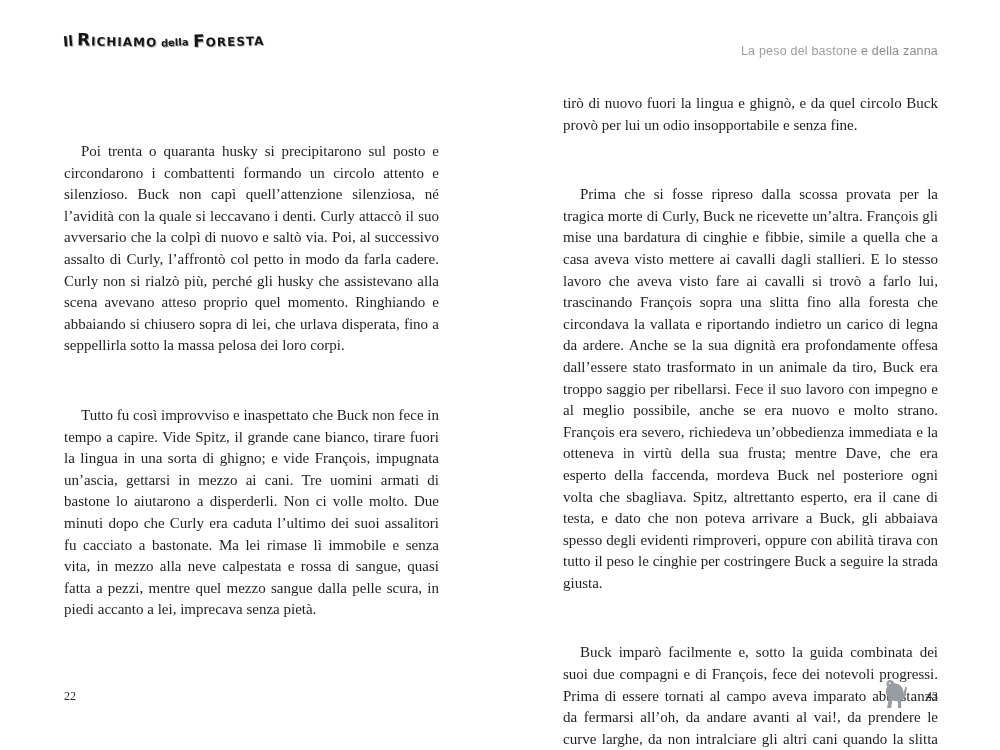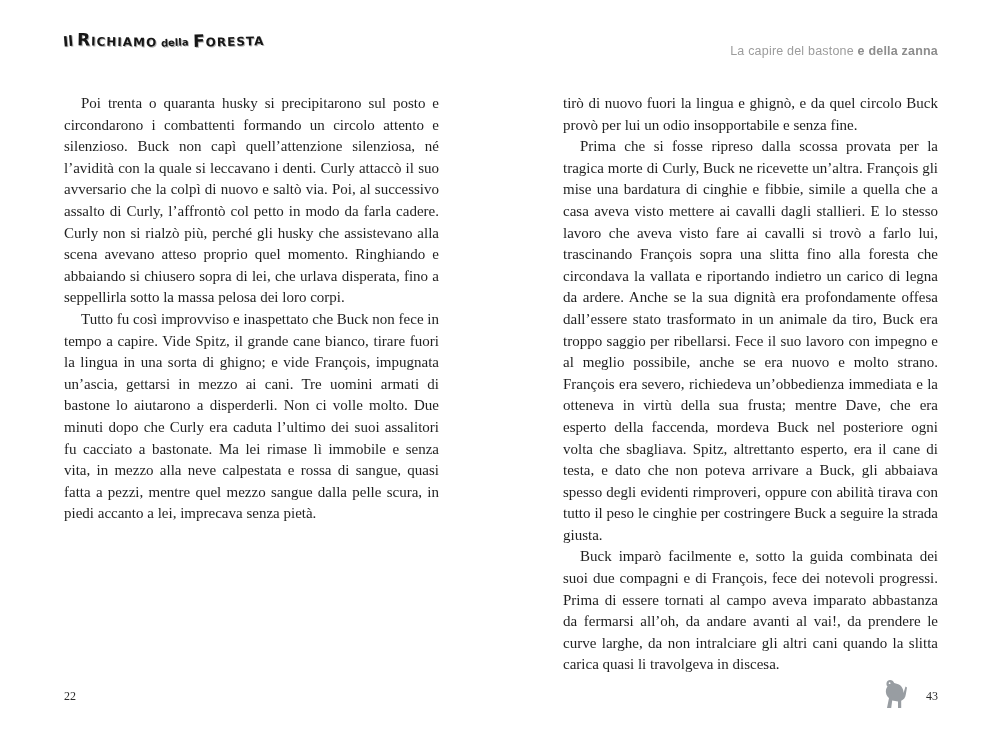--- a/index.html
+++ b/index.html
@@ -32,37 +32,37 @@
   .lw3 { font-size: 10px; transform: rotate(-3deg); }
   .lw4 { font-size: 17px; font-variant: small-caps; letter-spacing: 1px; transform: rotate(-1.5deg); }
 
   .chapter-title {
     position: absolute; right: 62px; top: 44px;
     font-family: "Liberation Sans", sans-serif;
     font-size: 12.5px; color: #9c9c9c;
     letter-spacing: 0.2px;
     white-space: nowrap;
   }
-  .chapter-title .bold { font-weight: bold; color: #8d8d8d; }
+  .chapter-title .bold { font-weight: normal; color: #8d8d8d; }
 
   
   .page-col {
     position: absolute; top: 93px; width: 375px;
   }
   .col-left  { left: 64px; }
   .col-right { left: 563px; }
   p.para {
     margin: 0;
     text-align: justify;
     font-size: 15px;
     line-height: 21.6px;
     color: #1f1f1f;
     hyphens: auto; -webkit-hyphens: auto;
   }
-  p.indent { text-indent: 17px; }
+  p.indent { text-indent: 17px; margin-top: 48px; }
 
   
   .folio {
     position: absolute; bottom: 46px;
     font-size: 12px; color: #2a2a2a;
   }
   .folio-left  { left: 64px; }
   .folio-right { right: 62px; }
   .dog {
     position: absolute; right: 92px; bottom: 40px;
@@ -75,21 +75,21 @@
 <div class="spread">
 
   <div class="logo">
     <span class="lw lw1">Il</span>
     <span class="lw lw2">Richiamo</span>
     <span class="lw lw3">della</span>
     <span class="lw lw4">Foresta</span>
   </div>
 
   <div class="chapter-title">
-    <span>La capire del bastone </span><span class="bold">e della zanna</span>
+    <span>La peso del bastone </span><span class="bold">e della zanna</span>
   </div>
 
   <section class="page-col col-left">
     <p class="para indent">Poi trenta o quaranta husky si precipitarono sul posto e circondarono i combattenti formando un circolo attento e silenzioso. Buck non capì quell’attenzione silenziosa, né l’avidità con la quale si leccavano i denti. Curly attaccò il suo avversario che la colpì di nuovo e saltò via. Poi, al successivo assalto di Curly, l’affrontò col petto in modo da farla cadere. Curly non si rialzò più, perché gli husky che assistevano alla scena avevano atteso proprio quel momento. Ringhiando e abbaiando si chiusero sopra di lei, che urlava disperata, fino a seppellirla sotto la massa pelosa dei loro corpi.</p>
     <p class="para indent">Tutto fu così improvviso e inaspettato che Buck non fece in tempo a capire. Vide Spitz, il grande cane bianco, tirare fuori la lingua in una sorta di ghigno; e vide François, impugnata un’ascia, gettarsi in mezzo ai cani. Tre uomini armati di bastone lo aiutarono a disperderli. Non ci volle molto. Due minuti dopo che Curly era caduta l’ultimo dei suoi assalitori fu cacciato a bastonate. Ma lei rimase lì immobile e senza vita, in mezzo alla neve calpestata e rossa di sangue, quasi fatta a pezzi, mentre quel mezzo sangue dalla pelle scura, in piedi accanto a lei, imprecava senza pietà.</p>
   </section>
 
   <section class="page-col col-right">
     <p class="para">tirò di nuovo fuori la lingua e ghignò, e da quel circolo Buck provò per lui un odio insopportabile e senza fine.</p>
     <p class="para indent">Prima che si fosse ripreso dalla scossa provata per la tragica morte di Curly, Buck ne ricevette un’altra. François gli mise una bardatura di cinghie e fibbie, simile a quella che a casa aveva visto mettere ai cavalli dagli stallieri. E lo stesso lavoro che aveva visto fare ai cavalli si trovò a farlo lui, trascinando François sopra una slitta fino alla foresta che circondava la vallata e riportando indietro un carico di legna da ardere. Anche se la sua dignità era profondamente offesa dall’essere stato trasformato in un animale da tiro, Buck era troppo saggio per ribellarsi. Fece il suo lavoro con impegno e al meglio possibile, anche se era nuovo e molto strano. François era severo, richiedeva un’obbedienza immediata e la otteneva in virtù della sua frusta; mentre Dave, che era esperto della faccenda, mordeva Buck nel posteriore ogni volta che sbagliava. Spitz, altrettanto esperto, era il cane di testa, e dato che non poteva arrivare a Buck, gli abbaiava spesso degli evidenti rimproveri, oppure con abilità tirava con tutto il peso le cinghie per costringere Buck a seguire la strada giusta.</p>

